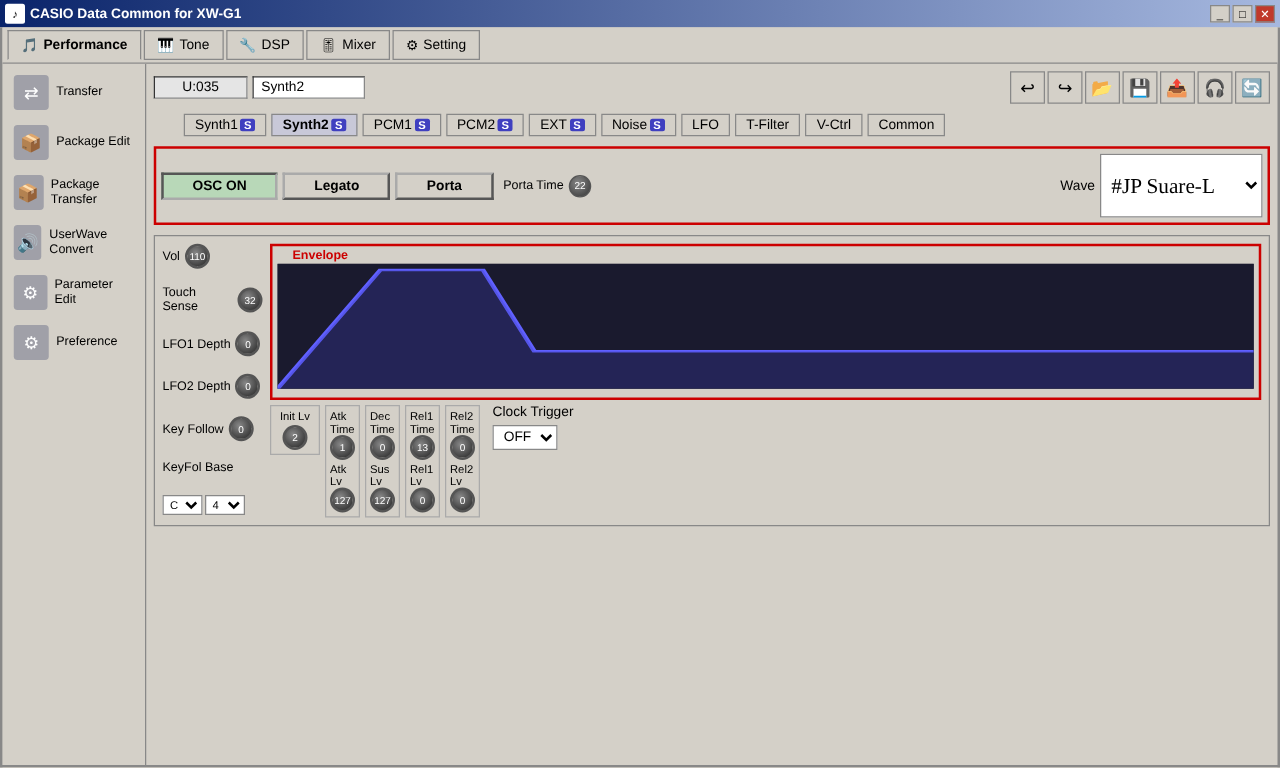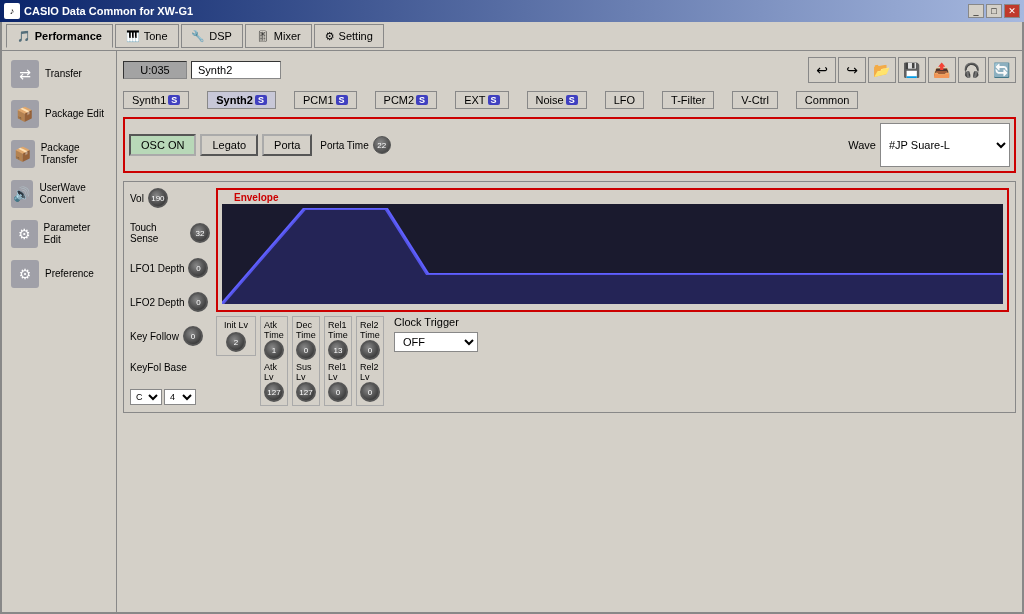--- a/index.html
+++ b/index.html
@@ -144,25 +144,25 @@
       align-items: center;
       justify-content: space-between;
       margin-bottom: 4px;
     }
     .preset-area {
       display: flex;
       align-items: center;
       gap: 4px;
     }
     .preset-id {
-      background: #a3a3a3;
+      background: #e5e5e5;
       border: 1px inset #888;
       padding: 2px 6px;
       font-size: 11px;
-      width: 64px;
+      width: 75px;
       text-align: center;
     }
     .preset-name {
       background: white;
       border: 1px inset #888;
       padding: 2px 6px;
       font-size: 11px;
       width: 90px;
     }
     .toolbar-icons {
@@ -177,23 +177,24 @@
       border: 1px solid #888;
       cursor: pointer;
       display: flex;
       align-items: center;
       justify-content: center;
       font-size: 14px;
     }
     
     .synth-tabs {
       display: flex;
-      gap: 18px;
+      gap: 4px;
       margin-bottom: 4px;
       flex-wrap: wrap;
+      margin-left: 24px;
     }
     .synth-tab {
       background: #d4d0c8;
       border: 1px solid #888;
       padding: 2px 8px;
       cursor: pointer;
       font-size: 11px;
       display: flex;
       align-items: center;
       gap: 2px;
@@ -212,24 +213,24 @@
       align-items: center;
       gap: 4px;
       padding: 4px;
       border: 2px solid #c00;
       margin-bottom: 4px;
       background: #d4d0c8;
     }
     .osc-btn {
       background: #d4d0c8;
       border: 2px outset #aaa;
-      padding: 3px 10px;
-      cursor: pointer;
-      font-size: 11px;
-      font-weight: normal;
+      padding: 3px 23px;
+      cursor: pointer;
+      font-size: 11px;
+      font-weight: bold;
     }
     .osc-btn.active { background: #b8d8b8; border: 2px inset #aaa; }
     .porta-time {
       font-size: 10px;
       margin-left: 4px;
     }
     .porta-knob {
       display: inline-flex;
       align-items: center;
       justify-content: center;
@@ -245,22 +246,23 @@
       margin-left: auto;
       display: flex;
       align-items: center;
       gap: 4px;
     }
     .wave-label { font-size: 11px; }
     .wave-select {
       border: 1px solid #888;
       background: white;
       padding: 14px 4px;
-      font-size: 11px;
+      font-size: 17px;
       width: 130px;
+      font-family: Liberation Serif, serif;
     }
     
     .sub-tabs {
       display: flex;
       gap: 0;
       margin-bottom: 0;
     }
     .sub-tab {
       background: #d4d0c8;
       border: 1px solid #888;
@@ -373,21 +375,21 @@
       gap: 4px;
       margin-left: 6px;
       justify-content: space-between;
     }
     .clock-label { font-size: 11px; }
     .clock-select {
       border: 1px solid #888;
       background: white;
       font-size: 11px;
       padding: 2px 4px;
-      width: 84px;
+      width: 52px;
     }
     
     .env-double-group {
       display: flex;
       flex-direction: column;
       border: 1px solid #aaa;
       padding: 3px;
       background: #d4d0c8;
       width: 28px;
       gap: 2px;
@@ -548,21 +550,21 @@
       </div>
 
       <div>
 
         <div class="amp-panel">
 
           <div class="left-controls">
             <div class="knob-row">
               <span>Vol</span>
               <div class="knob">
-                  <span>190</span>
+                  <span>110</span>
                 </div>
             </div>
             <div class="knob-row">
               <span>Touch Sense</span>
               <div class="knob">
                   <span>32</span>
                 </div>
             </div>
             <div class="knob-row">
               <span>LFO1 Depth</span>

